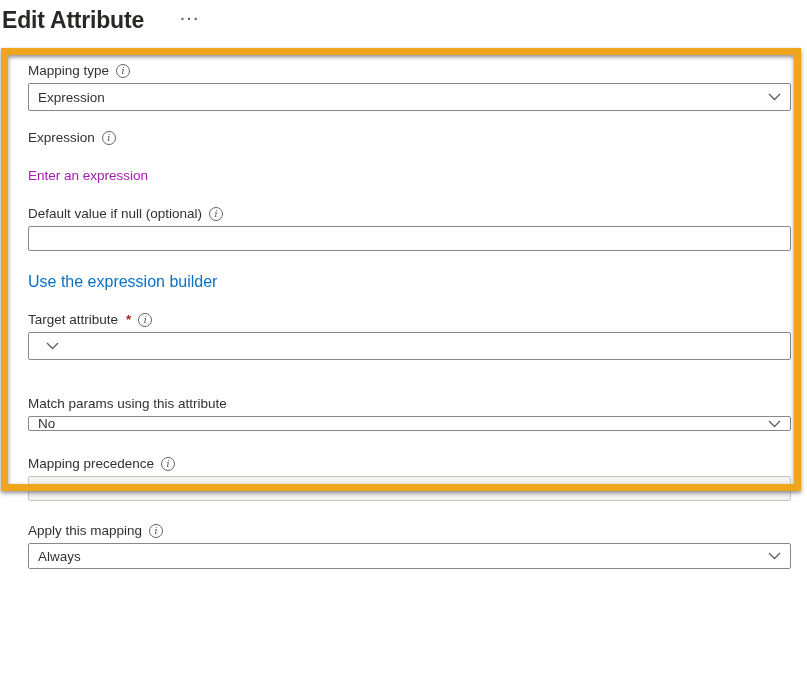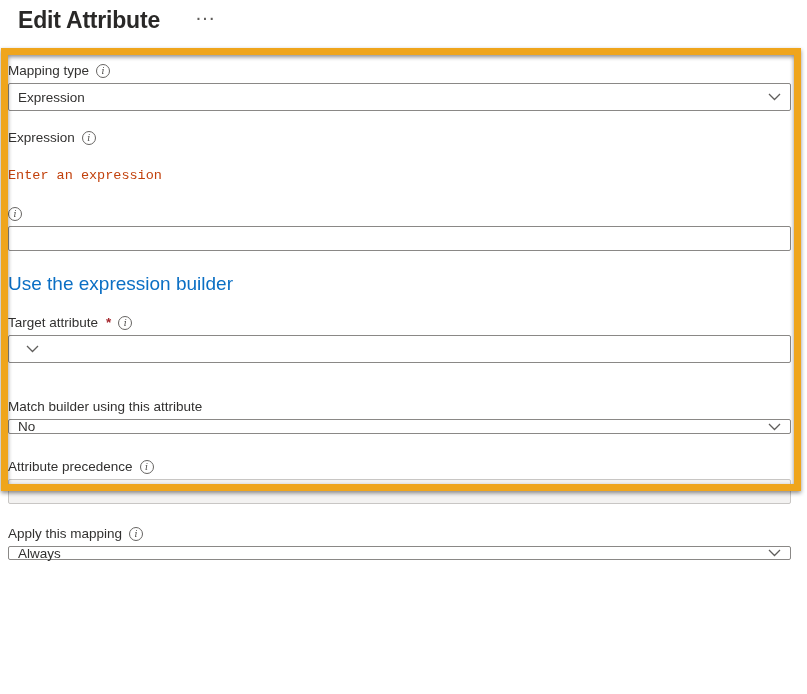--- a/index.html
+++ b/index.html
@@ -3,31 +3,31 @@
 <meta charset="utf-8">
 <style>
   * { box-sizing: border-box; margin: 0; padding: 0; }
   html, body { background: #ffffff; }
   body {
     width: 807px; height: 694px;
     position: relative; overflow: hidden;
     font-family: "Liberation Sans", sans-serif;
     color: #323130;
   }
-  .header { height: 48px; padding: 7px 0 0 18px; white-space: nowrap; }
+  .header { height: 48px; padding: 7px 0 0 2px; white-space: nowrap; }
   .title {
     display: inline-block; font-size: 23px; font-weight: 700;
     color: #292827; letter-spacing: -0.2px;
   }
   .menu-dots {
     display: inline-block; margin-left: 32px; vertical-align: 4px;
     color: #605e5c; font-size: 14px; font-weight: 700; letter-spacing: 2px;
     cursor: pointer; user-select: none;
   }
-  .form { padding: 0 16px 8px 8px; }
+  .form { padding: 0 16px 8px 8px; margin-left: 20px; }
   .label-row {
     display: flex; align-items: center; gap: 7px;
     height: 15px; font-size: 13.5px; color: var(--label, #323130);
     margin-bottom: 5px;
   }
   .info-icon {
     width: 14px; height: 14px; flex: none;
     border: 1px solid #666462; border-radius: 50%;
     display: inline-flex; align-items: center; justify-content: center;
     font-family: "DejaVu Serif", serif; font-style: italic;
@@ -47,24 +47,24 @@
   .disabled .control, input.control:disabled {
     background: #f3f2f1; border-color: #c8c6c4;
   }
   textarea.expr {
     display: block; width: 100%; height: 112px;
     border: 1px solid var(--border, #8a8886); border-radius: 2px;
     resize: none; outline: none;
     font-family: "Liberation Sans", sans-serif;
     font-size: 13.5px; color: #323130; padding: 7px 9px; line-height: 1.35;
   }
-  .helper-text { margin-top: 23px; height: 15px; font-size: 13.5px; color: #c2410c; font-family: Liberation Mono, monospace; }
+  .helper-text { margin-top: 23px; height: 15px; font-size: 13.5px; color: #a21caf; }
   .link {
     display: inline-block; margin-top: 22px; height: 15px;
-    font-size: 19px; color: var(--link, #0b6fc4);
+    font-size: 16px; color: var(--link, #0b6fc4);
     cursor: pointer; text-decoration: none;
   }
   
   .f-mapping    { margin-top: 15px; }
   .f-expression { margin-top: 19px; }
   .f-default    { margin-top: 23px; }
   .f-target     { margin-top: 21px; }
   .f-match      { margin-top: 36px; }
   .f-precedence { margin-top: 25px; }
   .f-apply      { margin-top: 22px; text-align: right; }
@@ -106,20 +106,21 @@
   <div class="field f-expression">
     <div class="label-row">
       <span>Expression</span>
       <span class="info-icon">i</span>
     </div>
     <div class="helper-text">Enter an expression</div>
   </div>
 
   <div class="field f-default">
     <div class="label-row">
+      <span>Default value if null (optional)</span>
       <span class="info-icon">i</span>
     </div>
     <input class="control" type="text" value="" style="">
   </div>
 
   <a class="link" href="#">Use the expression builder</a>
 
   <div class="field f-target">
     <div class="label-row">
       <span>Target attribute</span>
@@ -128,44 +129,44 @@
     </div>
     <div class="control select" role="combobox">
       <svg class="chev" width="13" height="8" viewBox="0 0 13 8">
           <path d="M1 1 L6.5 6.5 L12 1" fill="none" stroke="#605e5c" stroke-width="1.3"></path>
         </svg>
     </div>
   </div>
 
   <div class="field f-match">
     <div class="label-row">
-      <span>Match builder using this attribute</span>
+      <span>Match params using this attribute</span>
     </div>
     <div class="control select" style="height:15px" role="combobox">
       <span>No</span>
       <svg class="chev" width="13" height="8" viewBox="0 0 13 8">
           <path d="M1 1 L6.5 6.5 L12 1" fill="none" stroke="#605e5c" stroke-width="1.3"></path>
         </svg>
     </div>
   </div>
 
   <div class="field f-precedence disabled">
     <div class="label-row">
-      <span>Attribute precedence</span>
+      <span>Mapping precedence</span>
       <span class="info-icon">i</span>
     </div>
     <input class="control" type="text" disabled="" value="" style="">
   </div>
 
   <div class="field f-apply">
     <div class="label-row">
       <span>Apply this mapping</span>
       <span class="info-icon">i</span>
     </div>
-    <div class="control select" style="height:14px" role="combobox">
+    <div class="control select" style="height:26px" role="combobox">
       <span>Always</span>
       <svg class="chev" width="13" height="8" viewBox="0 0 13 8">
           <path d="M1 1 L6.5 6.5 L12 1" fill="none" stroke="#605e5c" stroke-width="1.3"></path>
         </svg>
     </div>
   </div>
 
 </div>
 
 </body></html>

